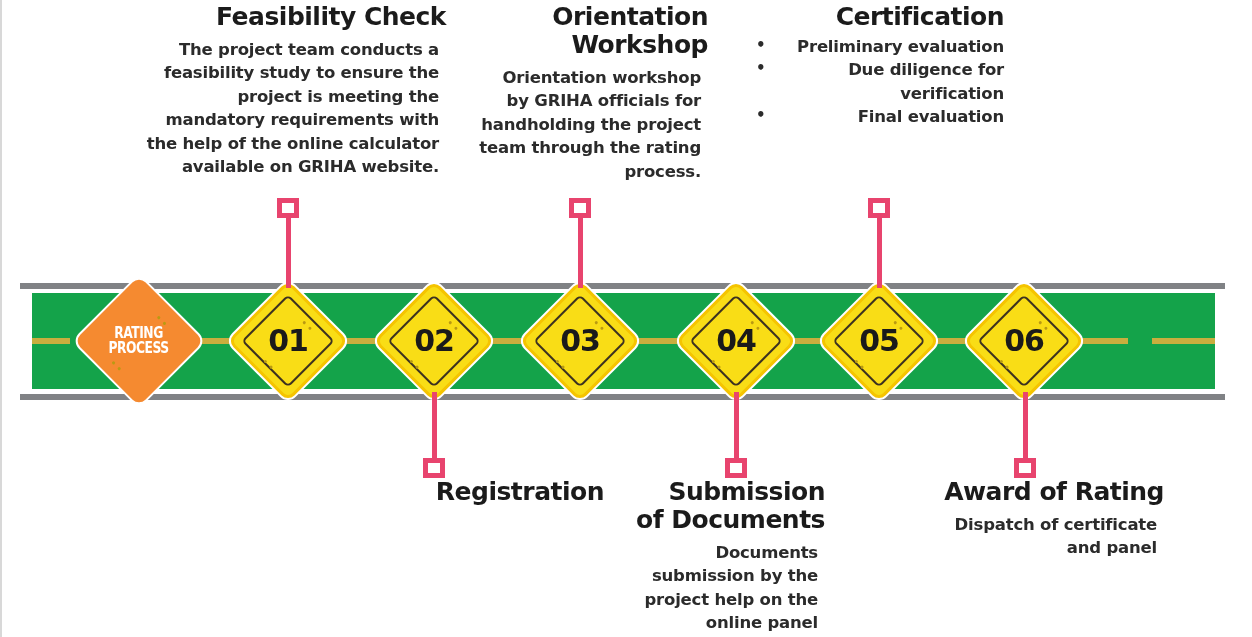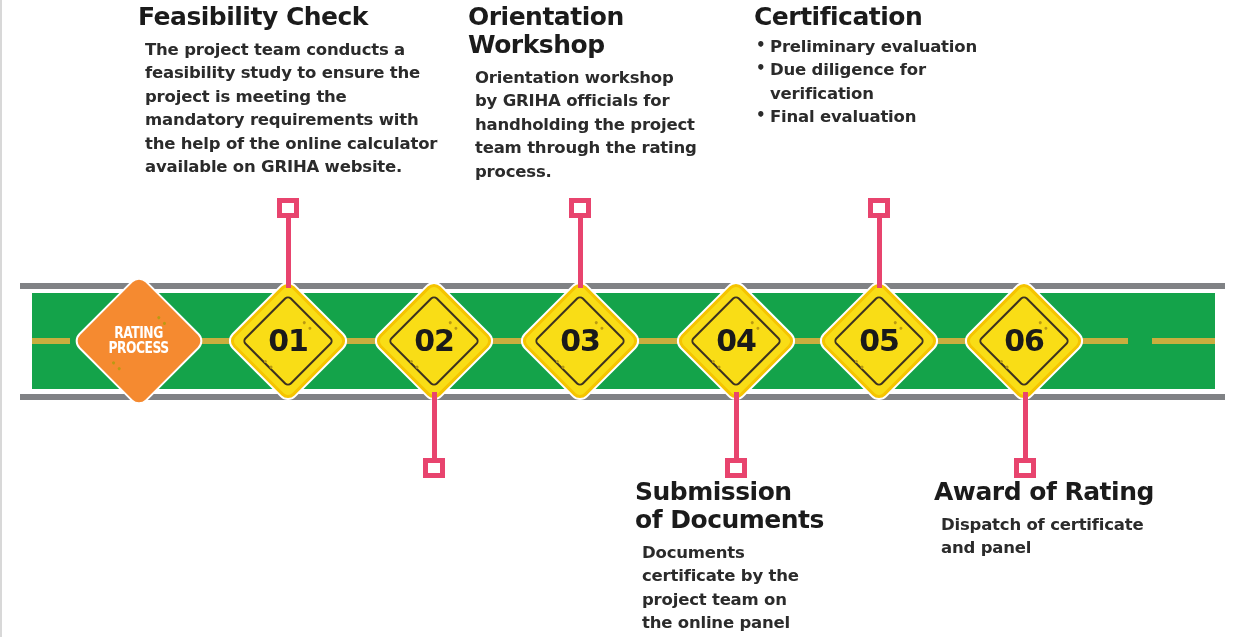--- a/index.html
+++ b/index.html
@@ -127,20 +127,21 @@
     height: 20px;
     border: 5px solid #e8446e;
     background: #ffffff;
     box-sizing: border-box;
   }
 
   
   .block {
     position: absolute;
     color: #231f20;
+    text-align: right;
   }
   .block h3 {
     margin: 0 0 4px 0;
     font-family: "DejaVu Sans", sans-serif;
     font-weight: bold;
     font-size: 25px;
     line-height: 1.12;
     letter-spacing: -0.5px;
     color: #1b1b1b;
   }
@@ -304,25 +305,26 @@
       <li>Final evaluation</li>
     </ul>
   </div>
 
   <div class="block" style="left:466px;top:3px;width:240px;">
     <h3>Orientation Workshop</h3>
     <p>Orientation workshop by GRIHA officials for handholding the project team through the rating process.</p>
   </div>
 
   <div class="block" style="left:292px;top:478px;width:310px;">
+    <h3>Registration</h3>
   </div>
 
   <div class="block" style="left:633px;top:478px;width:190px;">
     <h3>Submission of Documents</h3>
-    <p>Documents certificate by the project team on the online panel</p>
+    <p>Documents submission by the project help on the online panel</p>
   </div>
 
   <div class="block" style="left:932px;top:478px;width:230px;">
     <h3>Award of Rating</h3>
     <p>Dispatch of certificate and panel</p>
   </div>
 
 </div>
 
 </body></html>

